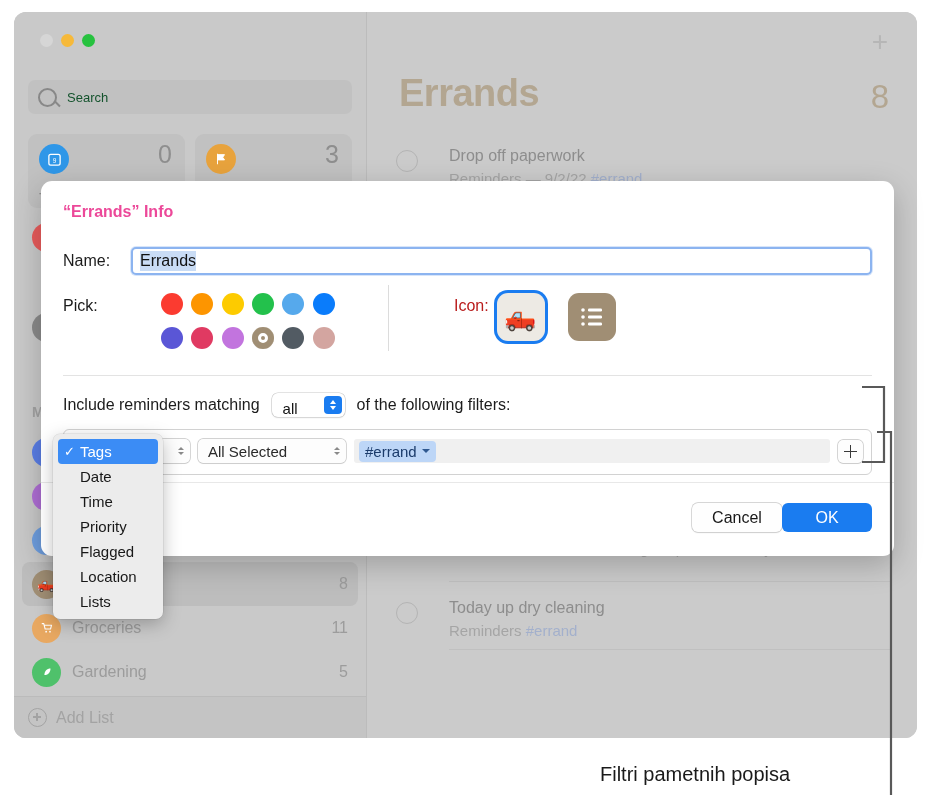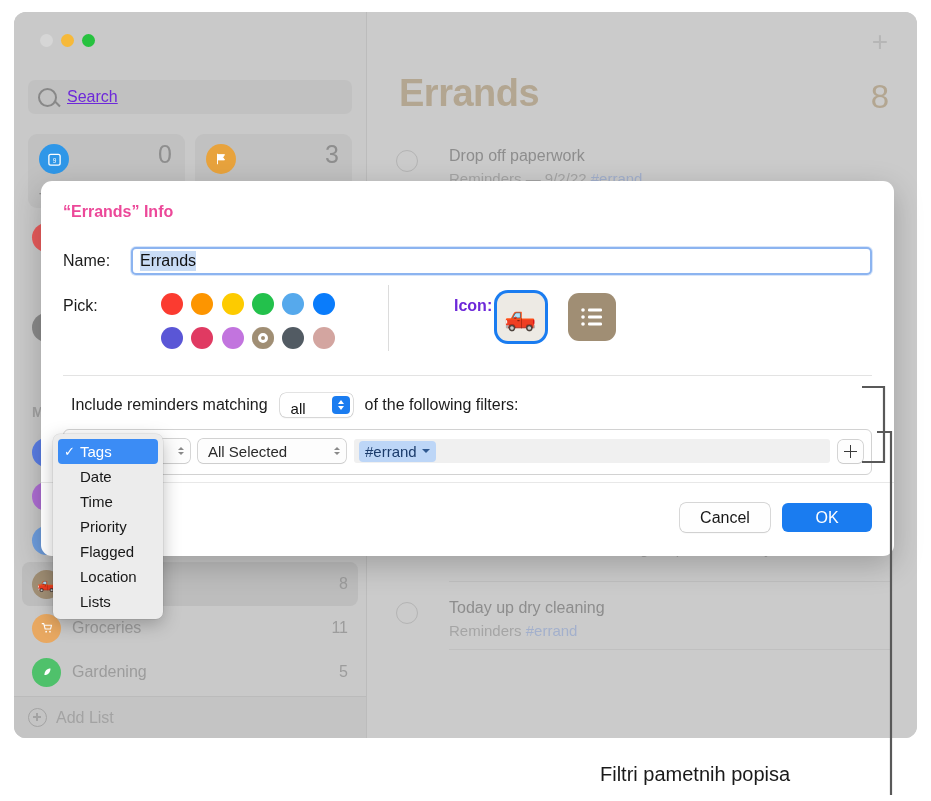--- a/index.html
+++ b/index.html
@@ -79,23 +79,22 @@
   }
   #search-field .mag::after {
     content: "";
     position: absolute;
     width: 7px; height: 2px;
     background: #888;
     transform: rotate(45deg);
     right: -6px; bottom: 0px;
   }
   #search-field .ph {
-    color: #6d28d9;
-    font-size: 16px;
-    text-decoration: underline;
+    color: #14532d;
+    font-size: 13px;
   }
 
   .tiles {
     position: absolute;
     left: 14px; top: 122px;
     width: 324px;
     display: flex;
     gap: 10px;
   }
   .tile {
@@ -326,21 +325,21 @@
   }
   #sheet-vdiv {
     position: absolute;
     left: 347px; top: 104px;
     width: 1px; height: 66px;
     background: #dcdcdc;
   }
   #icon-label {
     position: absolute;
     left: 413px; top: 116px;
-    font-size: 16px; color: #6d28d9; font-weight: bold;
+    font-size: 16px; color: #b91c1c;
   }
   .icon-tile {
     position: absolute;
     top: 112px;
     width: 48px; height: 48px;
     border-radius: 11px;
     display: flex;
     align-items: center;
     justify-content: center;
     font-size: 26px;
@@ -361,21 +360,20 @@
     position: absolute;
     left: 22px; right: 22px; top: 194px;
     height: 1px; background: #e3e3e3;
   }
   #match-row {
     position: absolute;
     left: 22px; top: 212px;
     display: flex;
     align-items: center;
     gap: 12px;
-    margin-left: 8px;
   }
   .match-text { font-size: 16px; color: #1c1c1c; }
   #match-popup {
     width: 73px; height: 24px;
     border-radius: 6px;
     background: #ffffff;
     box-shadow: 0 0 0 0.6px #c8c8c8, 0 1px 1.5px rgba(0,0,0,0.12);
     display: flex;
     align-items: flex-end;
     position: relative;
@@ -489,21 +487,20 @@
 
   #sheet-hdiv2 {
     position: absolute;
     left: 0; right: 0; top: 301px;
     height: 1px; background: #e8e8e8;
   }
   #sheet-buttons {
     position: absolute;
     right: 22px; top: 322px;
     display: flex;
-    gap: 12px;
     align-items: center;
   }
   .btn {
     height: 29px;
     border-radius: 6px;
     display: flex;
     align-items: center;
     justify-content: center;
     font-size: 16px;
     box-sizing: border-box;

